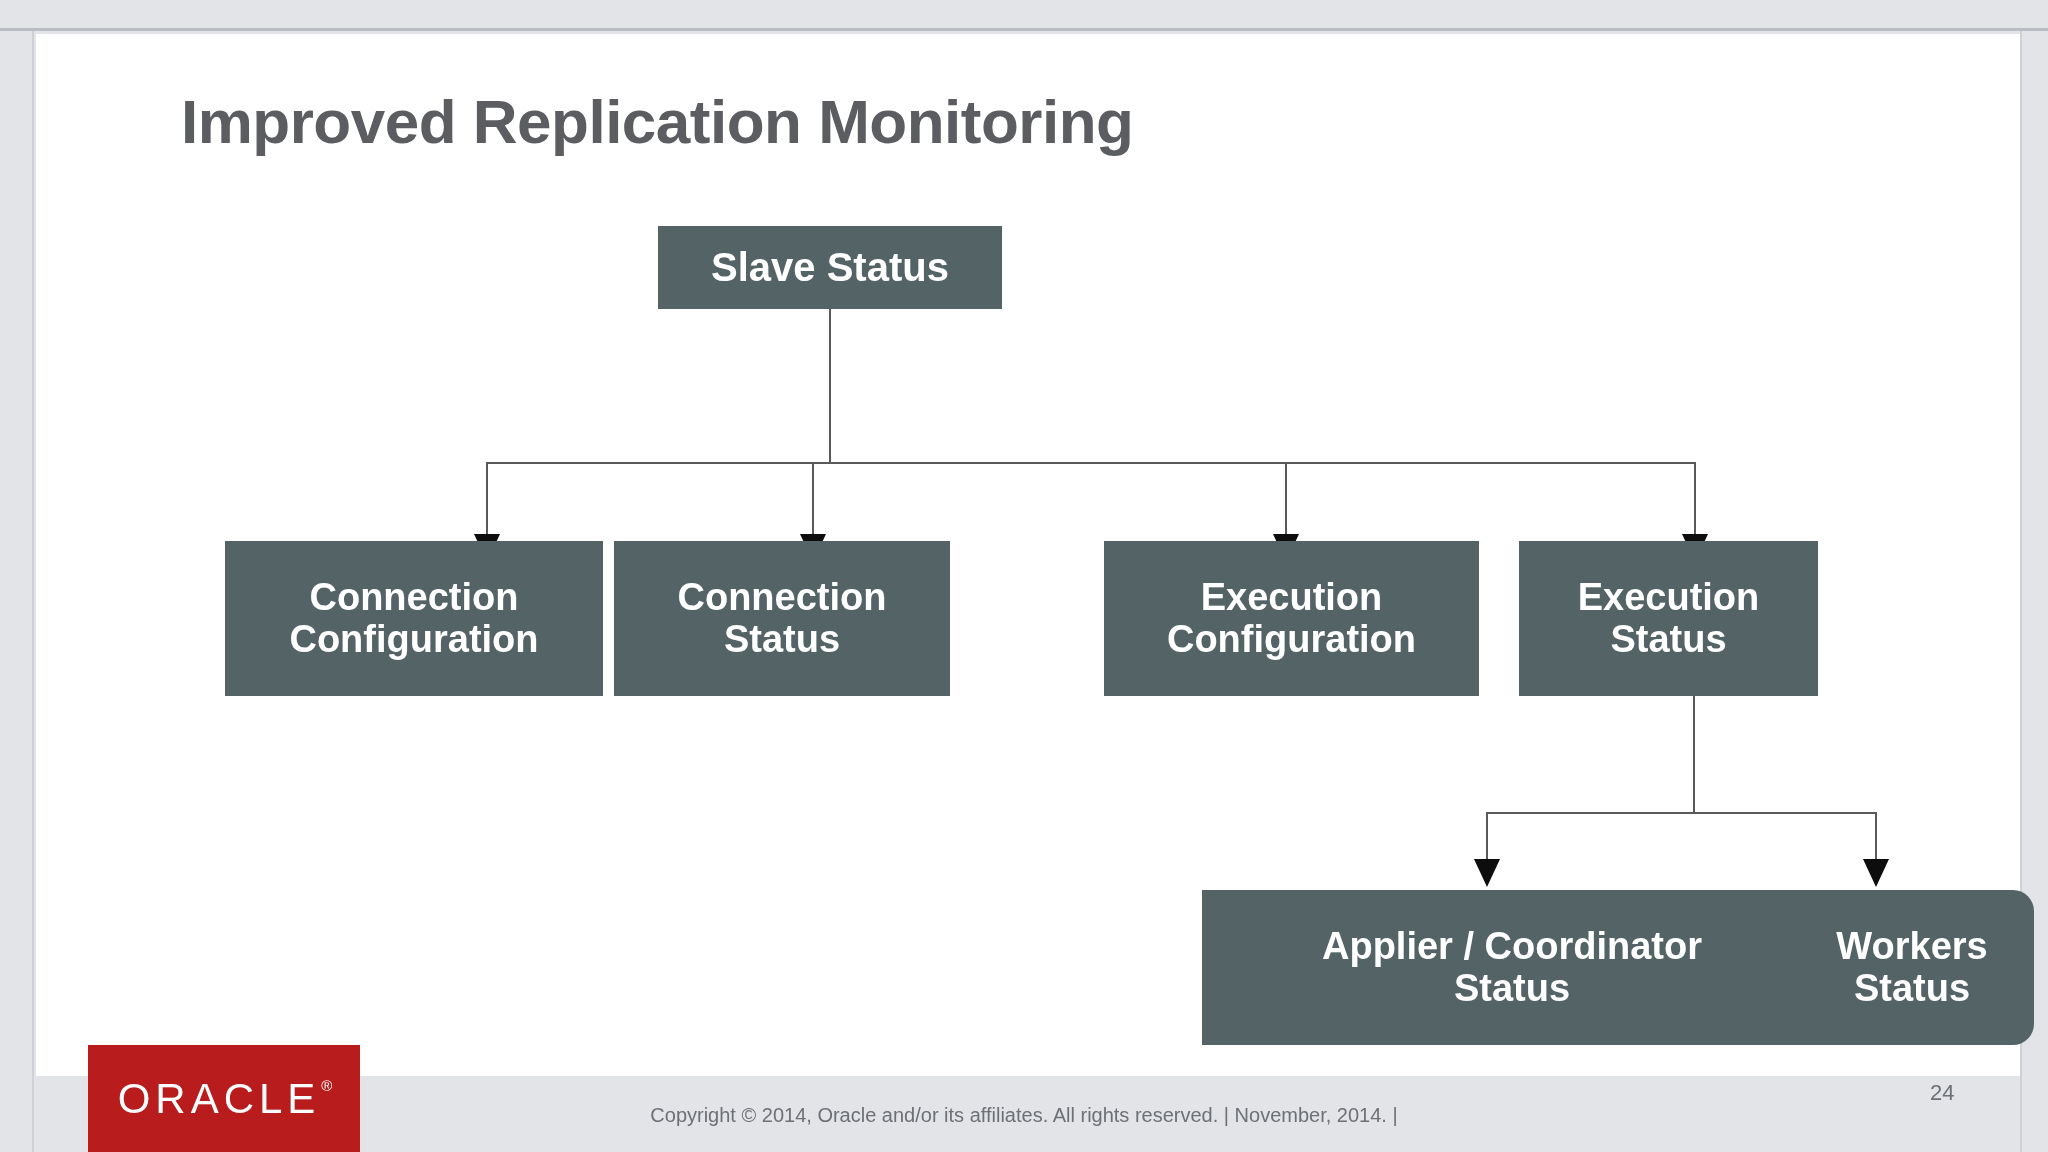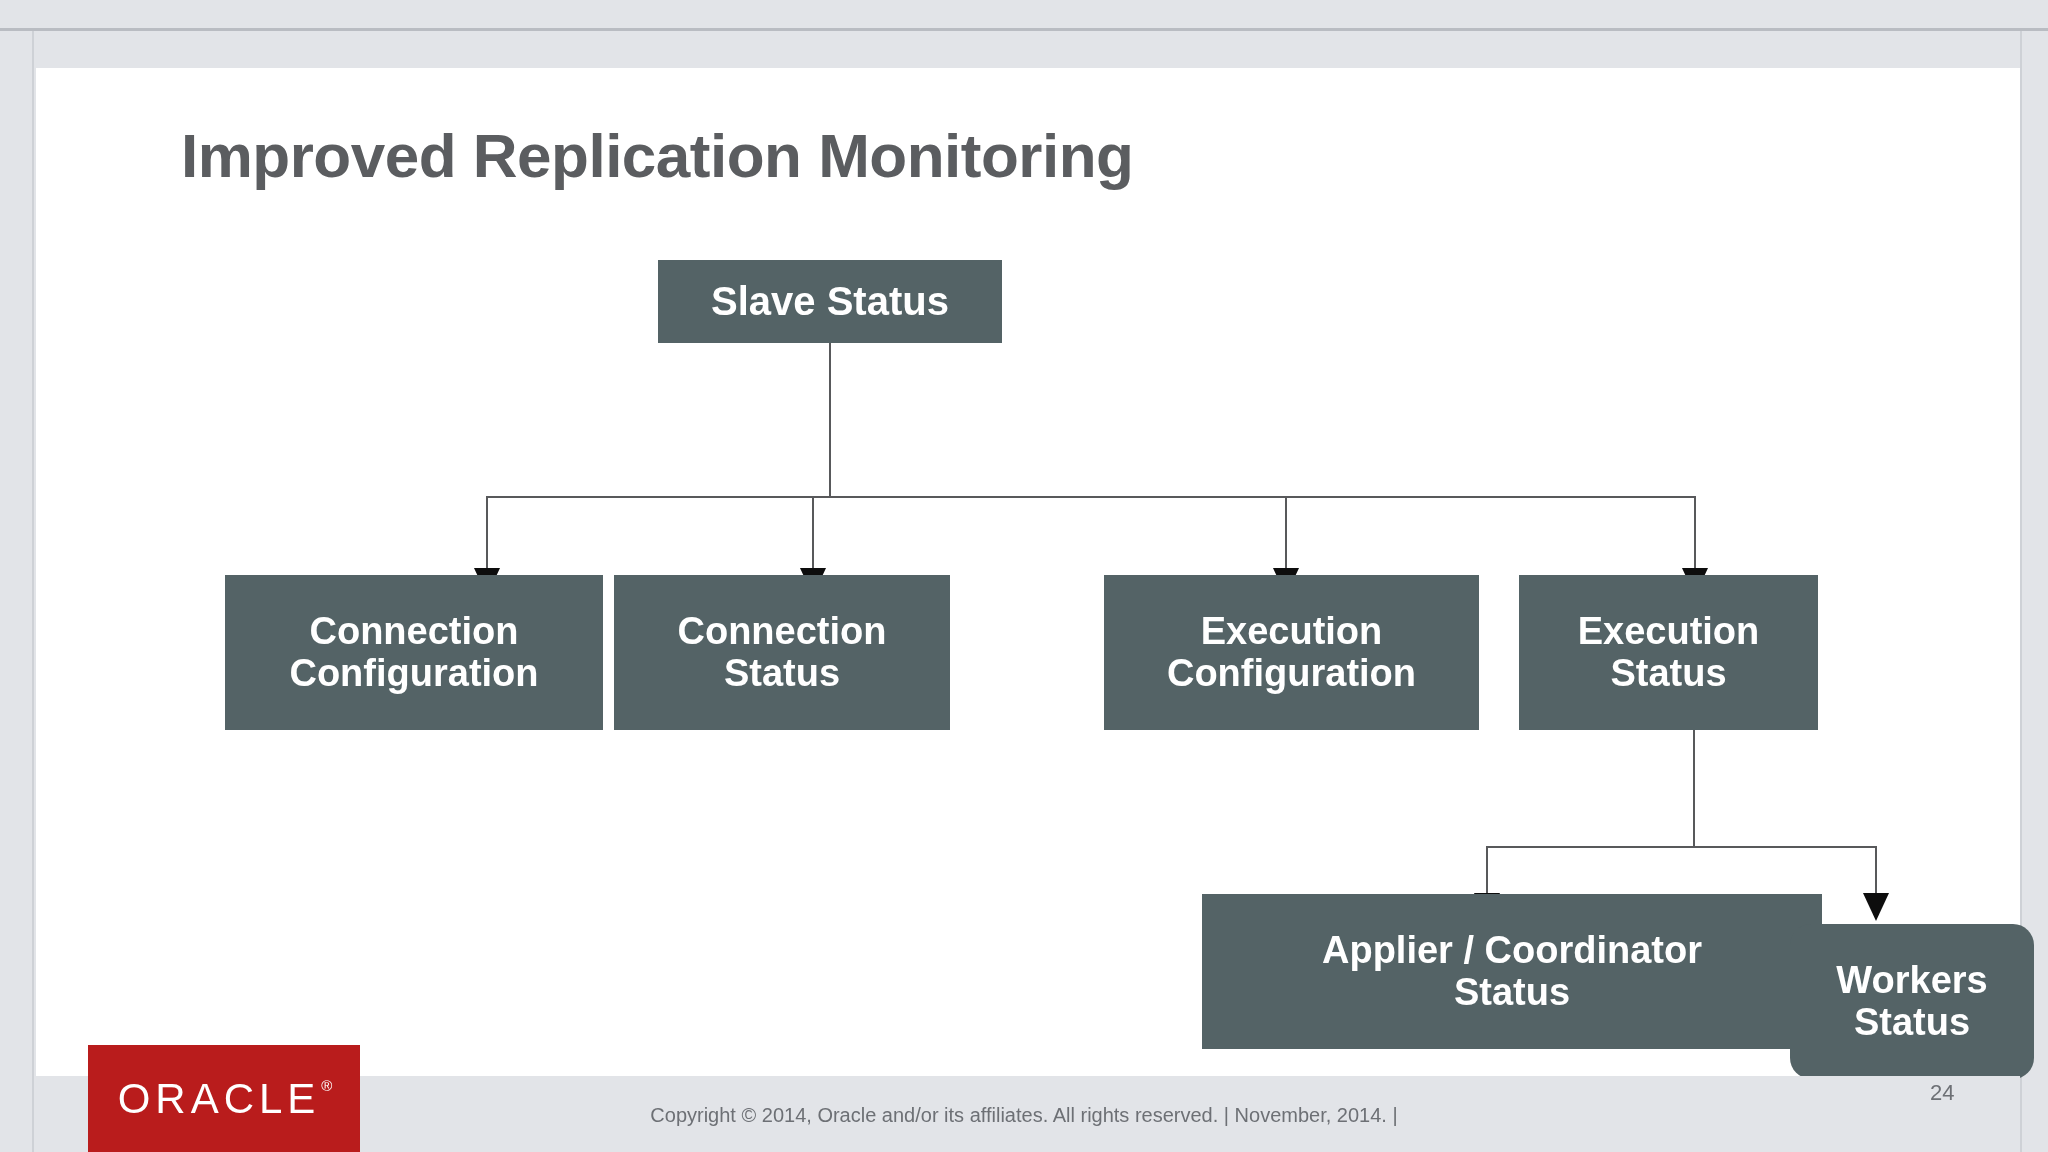--- a/index.html
+++ b/index.html
@@ -41,21 +41,20 @@
     box-sizing: border-box;
   }
   
   #slide-canvas {
     position: absolute;
     left: 36px;
     top: 34px;
     width: 1984px;
     height: 1042px;
     background: #ffffff;
-    margin-top: 34px;
   }
   #slide-title {
     position: absolute;
     left: 145px;
     top: 52px;
     font-size: 62px;
     font-weight: bold;
     color: #5b5d60;
     letter-spacing: -0.5px;
     white-space: nowrap;
@@ -186,21 +185,21 @@
 
     <div class="conn-v" style="left:1657px; top:662px; height:118px;"></div>
     <div class="conn-h" style="left:1450px; top:778px; width:390px; height:2px;"></div>
 
     <div class="conn-v" style="left:1450px; top:778px; height:54px;"></div>
     <div class="arrow-head" style="left:1438px; top:825px;"></div>
 
     <div class="conn-v" style="left:1839px; top:778px; height:54px;"></div>
     <div class="arrow-head" style="left:1827px; top:825px;"></div>
 
-    <div class="node" style="left:1166px; top:826px; width:620px; height:155px;">Applier / Coordinator
+    <div class="node" style="left:1166px; top:856px; width:620px; height:155px;">Applier / Coordinator
 Status</div>
     <div class="node" style="left:1754px; top:856px; width:244px; height:155px;border-radius:21px;">Workers
 Status</div>
   </div>
 
   <div id="footer-band"></div>
 
   <div id="oracle-logo">
     <span id="oracle-wordmark">
       <span>ORACLE</span><span id="oracle-reg">®</span>

